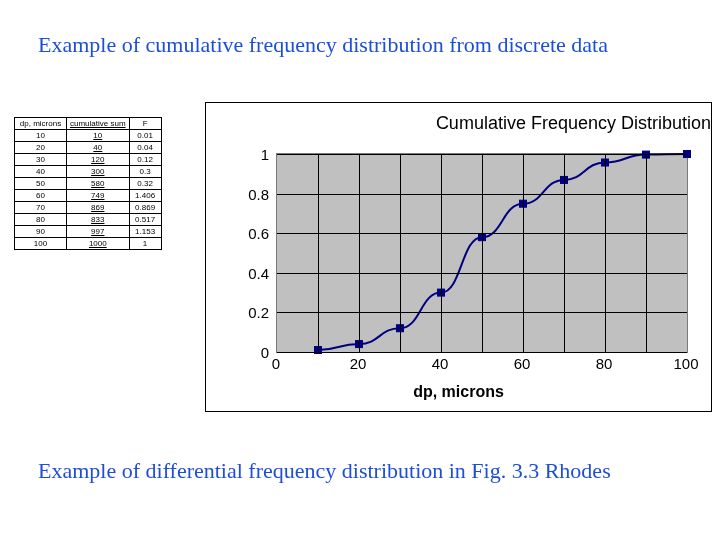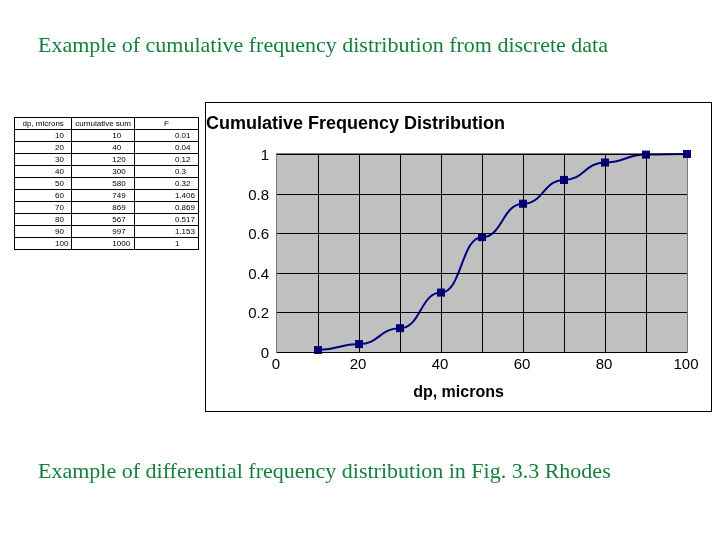--- a/index.html
+++ b/index.html
@@ -7,21 +7,21 @@
     padding: 0;
     width: 720px;
     height: 540px;
     background: #fff;
     font-family: "Times New Roman", serif;
     position: relative;
   }
   .heading {
     position: absolute;
     font-size: 22px;
-    color: #15803d;
+    color: #1d4ed8;
     font-family: Liberation Serif, serif;
   }
   .top-heading { left: 38px; top: 32px; }
   .bottom-heading { left: 38px; top: 458px; }
 
   
   .data-table {
     position: absolute;
     left: 14px;
     top: 117px;
@@ -34,39 +34,39 @@
     border: 1px solid #000;
     padding: 1px 3px;
     height: 11px;
     box-sizing: border-box;
   }
   .data-table th {
     font-weight: normal;
     text-align: center;
     white-space: nowrap;
   }
-  .data-table td { text-align: left; padding-left: 40px; }
+  .data-table td { text-align: center; }
   .col-a { width: 52px; }
-  .col-b { width: 60px; }
+  .col-b { width: 60px; text-decoration: underline; }
   .col-c { width: 32px; }
 
   
   .chart-box {
     position: absolute;
     left: 205px;
     top: 102px;
     width: 505px;
     height: 308px;
     border: 1px solid #000;
     background: #fff;
     font-family: Arial, sans-serif;
   }
   .chart-title {
-    text-align: left;
-    font-weight: bold;
+    text-align: right;
+    font-weight: normal;
     font-size: 18px;
     margin-top: 10px;
   }
   .plot-area {
     position: absolute;
     left: 70px;
     top: 50px;
     width: 410px;
     height: 198px;
     background: #c0c0c0;
@@ -168,21 +168,21 @@
         <td class="col-b">749</td>
         <td class="col-c">1.406</td>
       </tr>
       <tr>
         <td class="col-a">70</td>
         <td class="col-b">869</td>
         <td class="col-c">0.869</td>
       </tr>
       <tr>
         <td class="col-a">80</td>
-        <td class="col-b">567</td>
+        <td class="col-b">833</td>
         <td class="col-c">0.517</td>
       </tr>
       <tr>
         <td class="col-a">90</td>
         <td class="col-b">997</td>
         <td class="col-c">1.153</td>
       </tr>
       <tr>
         <td class="col-a">100</td>
         <td class="col-b">1000</td>

